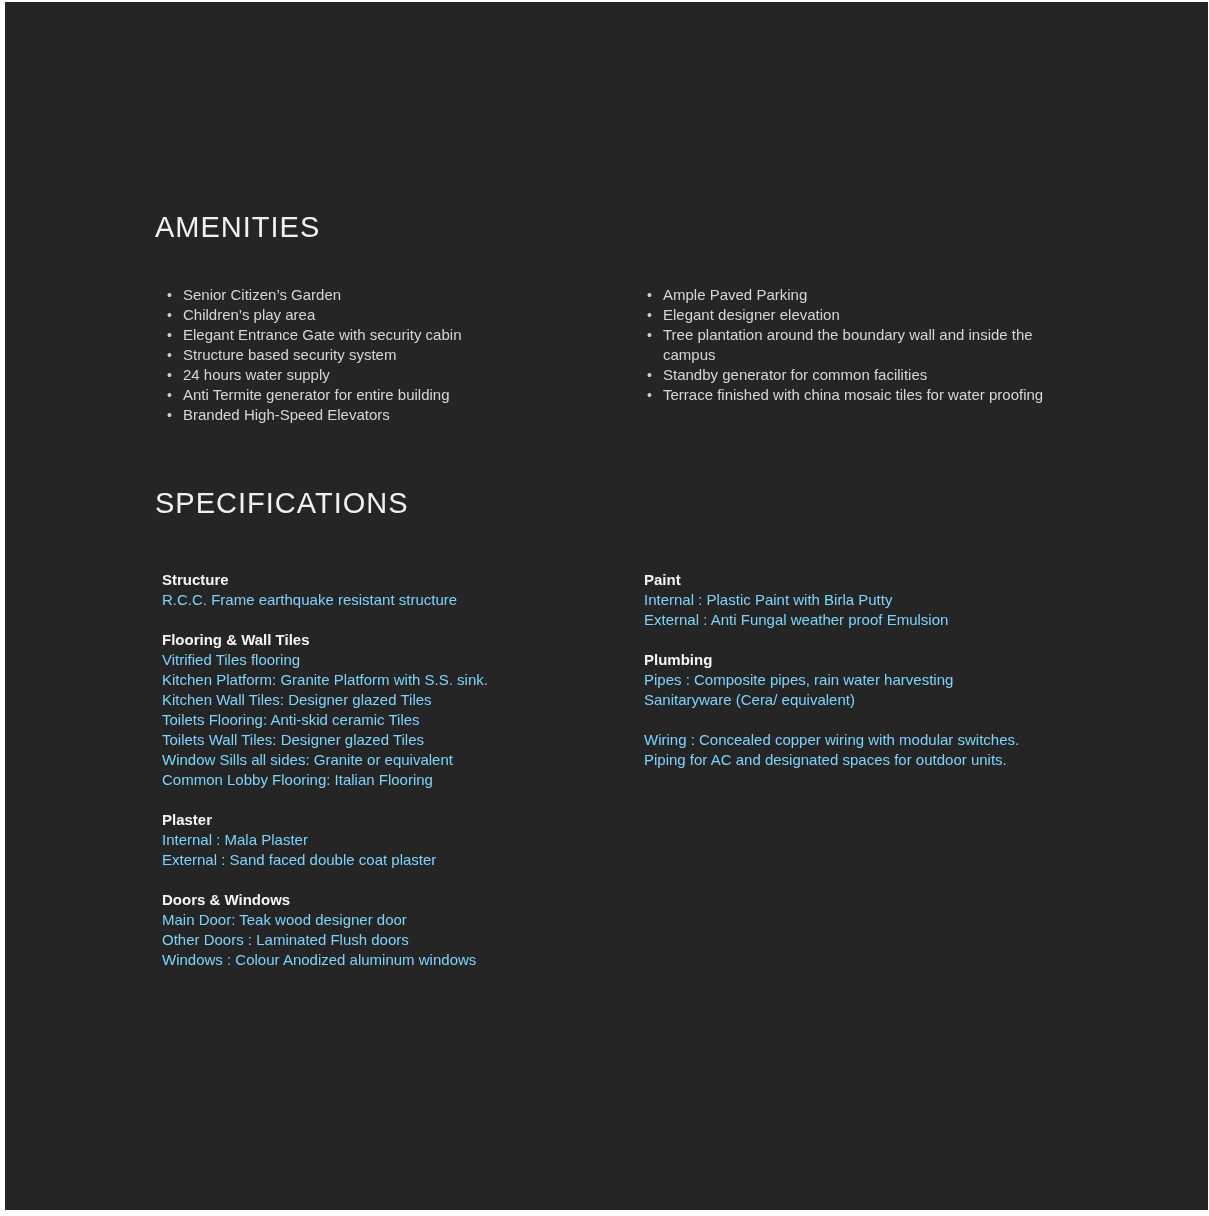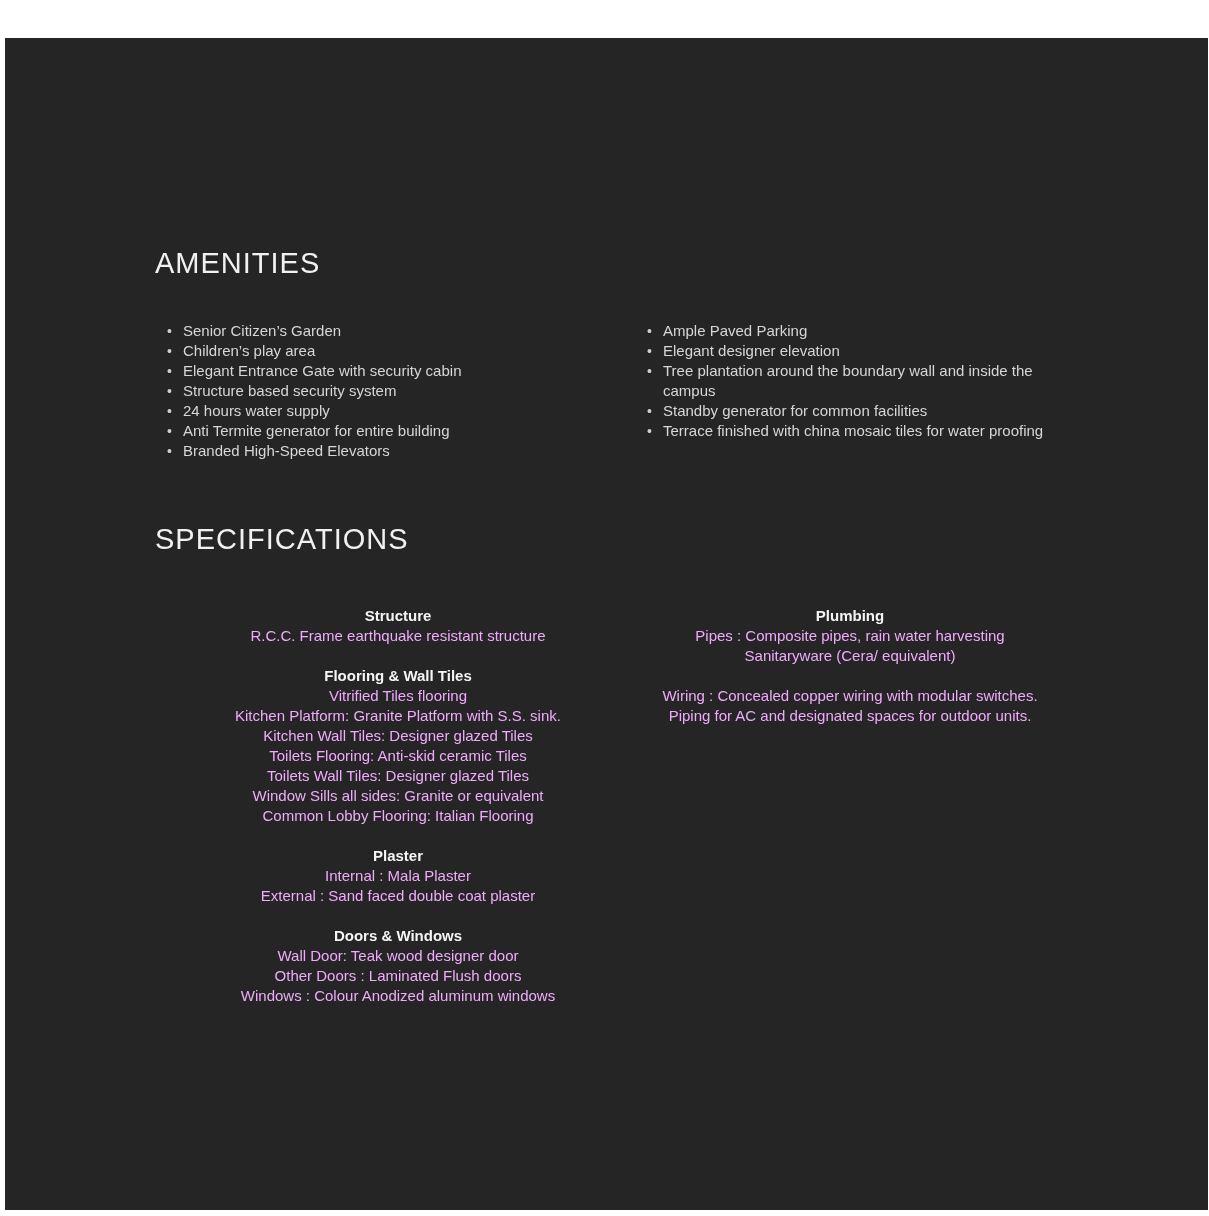--- a/index.html
+++ b/index.html
@@ -6,21 +6,20 @@
   html, body {
     width: 1209px; height: 1216px;
     background: #ffffff;
     font-family: "Liberation Sans", sans-serif;
     overflow: hidden;
   }
   .page {
     position: absolute;
     left: 5px; right: 1px; top: 2px; bottom: 6px;
     background: #252525;
-    margin-top: 36px;
   }
   .display-title {
     position: absolute;
     font-size: 29px;
     font-weight: 400;
     letter-spacing: 1px;
     line-height: 34px;
     color: #f1f1f1;
     white-space: nowrap;
   }
@@ -40,32 +39,31 @@
     left: 5px; top: 0;
     font-size: 14px;
     line-height: 20px;
     color: #cfcfcf;
   }
   .spec-col {
     position: absolute;
   }
   .spec-section {
     margin-bottom: 20px;
-    text-align: center;
   }
   .spec-heading {
     font-size: 15px;
     line-height: 20px;
     font-weight: 700;
     color: #f5f5f5;
   }
   .spec-line {
     font-size: 15px;
     line-height: 20px;
-    color: #f0abfc;
+    color: #7dd3fc;
   }
 </style>
 </head>
 <body>
 
 <div class="page">
 
   <h1 class="display-title" style="left:150px; top:208px;">AMENITIES</h1>
 
   <ul class="bullets" style="left:157px; top:283px; width:462px;">
@@ -107,29 +105,34 @@
     </div>
 
     <div class="spec-section">
       <div class="spec-heading">Plaster</div>
       <div class="spec-line">Internal : Mala Plaster</div>
       <div class="spec-line">External : Sand faced double coat plaster</div>
     </div>
 
     <div class="spec-section">
       <div class="spec-heading">Doors &amp; Windows</div>
-      <div class="spec-line">Wall Door: Teak wood designer door</div>
+      <div class="spec-line">Main Door: Teak wood designer door</div>
       <div class="spec-line">Other Doors : Laminated Flush doors</div>
       <div class="spec-line">Windows : Colour Anodized aluminum windows</div>
     </div>
 
   </div>
 
   <div class="spec-col" style="left:639px; top:568px; width:412px;">
 
+    <div class="spec-section">
+      <div class="spec-heading">Paint</div>
+      <div class="spec-line">Internal : Plastic Paint with Birla Putty</div>
+      <div class="spec-line">External : Anti Fungal weather proof Emulsion</div>
+    </div>
 
     <div class="spec-section">
       <div class="spec-heading">Plumbing</div>
       <div class="spec-line">Pipes : Composite pipes, rain water harvesting</div>
       <div class="spec-line">Sanitaryware (Cera/ equivalent)</div>
     </div>
 
     <div class="spec-section">
       <div class="spec-line">Wiring : Concealed copper wiring with modular switches.</div>
       <div class="spec-line">Piping for AC and designated spaces for outdoor units.</div>

